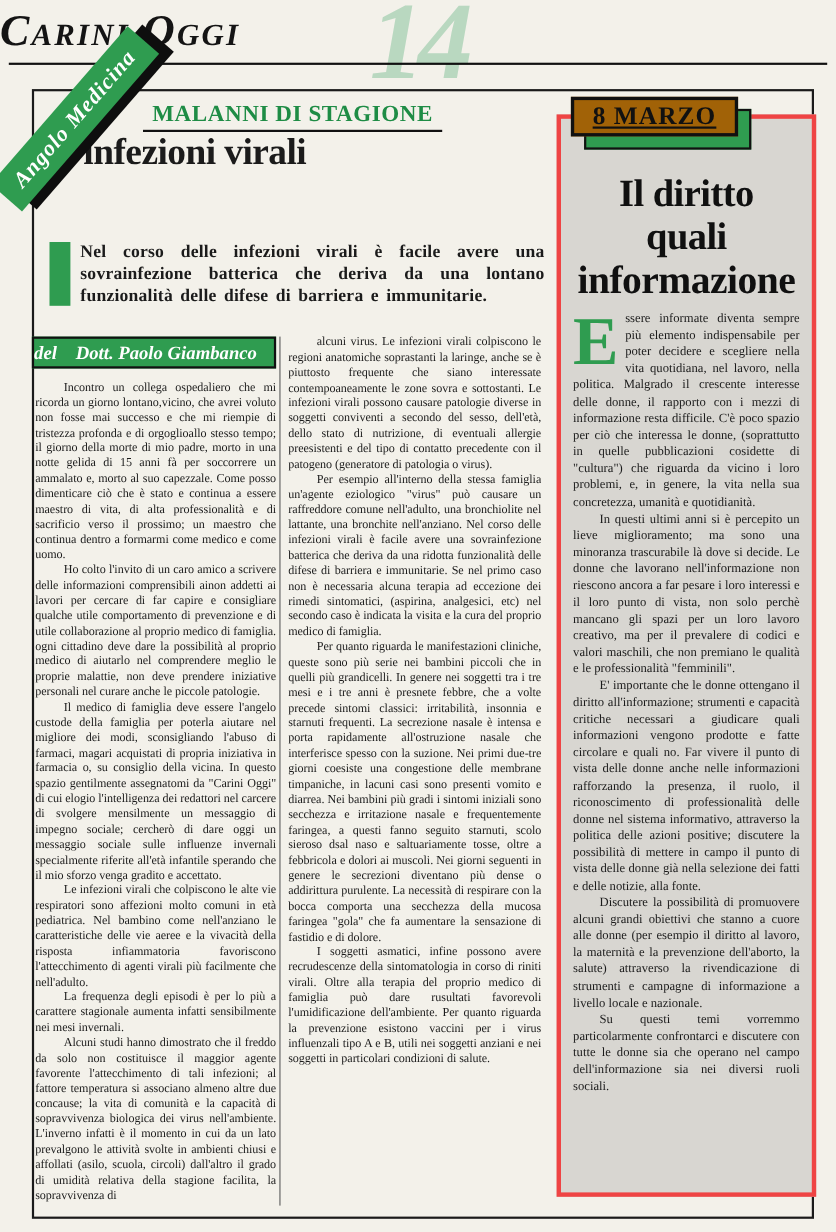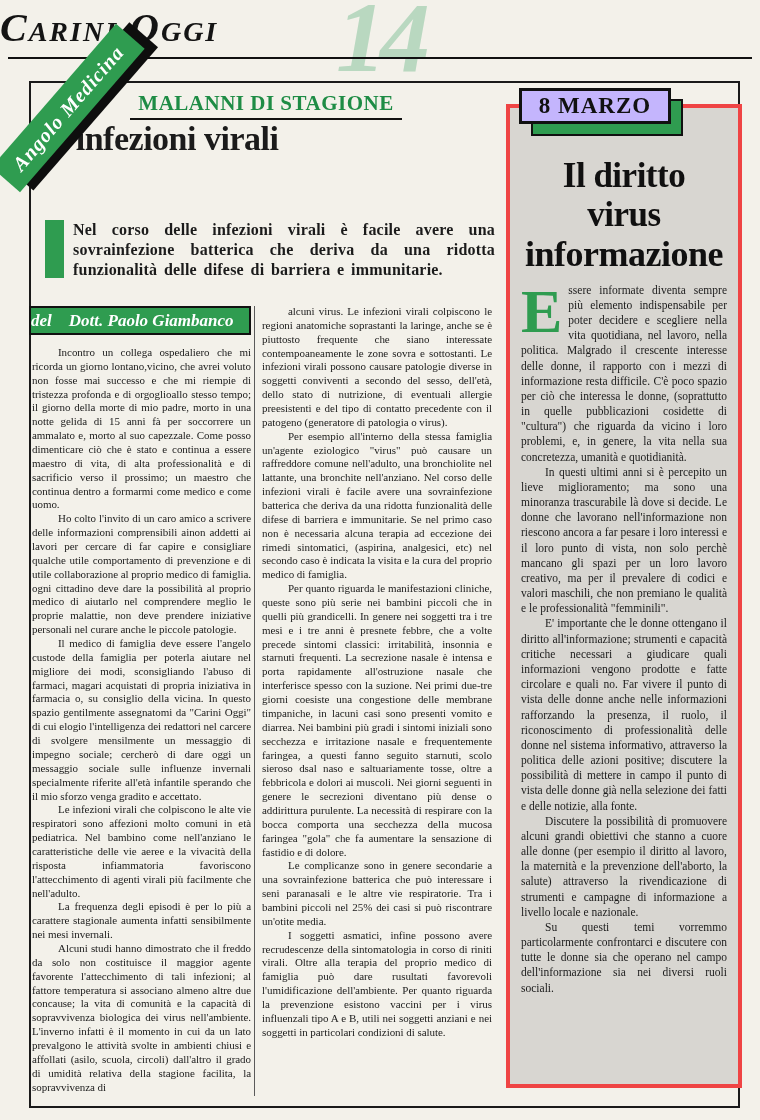--- a/index.html
+++ b/index.html
@@ -59,23 +59,23 @@
   .body-text p { margin:0; text-indent:26px; text-align:justify; font-size:11px; line-height:1.26; letter-spacing:-0.05px; }
 
   
   .side-panel {
     position:absolute; left:506px; top:104px; width:228px; height:976px;
     background:#d8d6d1; border:4px solid #ef4444; z-index:2;
   }
   .side-label-shadow { position:absolute; left:531px; top:99px; width:148px; height:33px; background:#2f9c50; border:2px solid #111; z-index:3; }
   .side-label {
     position:absolute; left:519px; top:88px; width:146px; height:30px; z-index:4;
-    background:#c4b5fd; border:3px solid #111;
+    background:#a16207; border:3px solid #111;
     display:flex; align-items:center; justify-content:center;
-    font-weight:bold; font-size:23px; letter-spacing:1px; color:#111;
+    font-weight:bold; font-size:23px; letter-spacing:1px; color:#111;text-decoration:underline;
   }
   .side-title { margin:48px 4px 6px; text-align:center; font-weight:bold; font-size:35px; line-height:1.12; letter-spacing:-0.5px; color:#101010; }
   .side-title .t3 { font-size:36px; }
   .side-body { margin:8px 11px 0 11px; height:770px; overflow:hidden; font-size:11.5px; line-height:1.32; text-align:justify; }
   .side-body p { margin:0; text-indent:24px; }
   .side-body p.lead { text-indent:0; }
   .dropcap { float:left; color:#2f9c50; font-weight:bold; font-size:62px; line-height:0.8; margin:4px 6px 2px 0; }
 </style>
 </head>
 <body>
@@ -94,53 +94,52 @@
 
   <div class="kicker-wrap">
     <span class="kicker">MALANNI DI STAGIONE</span>
   </div>
   <div class="main-title">
     <div class="line1">Le infezioni virali</div>
   </div>
 
   <div class="standfirst">
     <div class="standfirst-bar"></div>
-    <div class="standfirst-text">Nel corso delle infezioni virali è facile avere una sovrainfezione batterica che deriva da una ridotta funzionalità delle difese di barriera e immunitarie.</div>
+    <div class="standfirst-text">Nel corso delle infezioni virali è facile avere una sovrainfezione batterica che deriva da una lontano funzionalità delle difese di barriera e immunitarie.</div>
   </div>
 
   <div class="byline">
     <span>del    Dott. Paolo Giambanco</span>
   </div>
 
   <div class="col1 body-text">
       <p class="para">Incontro un collega ospedaliero che mi ricorda un giorno lontano,vicino, che avrei voluto non fosse mai successo e che mi riempie di tristezza profonda e di orgoglioallo stesso tempo; il giorno della morte di mio padre, morto in una notte gelida di 15 anni fà per soccorrere un ammalato e, morto al suo capezzale. Come posso dimenticare ciò che è stato e continua a essere maestro di vita, di alta professionalità e di sacrificio verso il prossimo; un maestro che continua dentro a formarmi come medico e come uomo.</p>
       <p class="para">Ho colto l'invito di un caro amico a scrivere delle informazioni comprensibili ainon addetti ai lavori per cercare di far capire e consigliare qualche utile comportamento di prevenzione e di utile collaborazione al proprio medico di famiglia. ogni cittadino deve dare la possibilità al proprio medico di aiutarlo nel comprendere meglio le proprie malattie, non deve prendere iniziative personali nel curare anche le piccole patologie.</p>
       <p class="para">Il medico di famiglia deve essere l'angelo custode della famiglia per poterla aiutare nel migliore dei modi, sconsigliando l'abuso di farmaci, magari acquistati di propria iniziativa in farmacia o, su consiglio della vicina. In questo spazio gentilmente assegnatomi da "Carini Oggi" di cui elogio l'intelligenza dei redattori nel carcere di svolgere mensilmente un messaggio di impegno sociale; cercherò di dare oggi un messaggio sociale sulle influenze invernali specialmente riferite all'età infantile sperando che il mio sforzo venga gradito e accettato.</p>
       <p class="para">Le infezioni virali che colpiscono le alte vie respiratori sono affezioni molto comuni in età pediatrica. Nel bambino come nell'anziano le caratteristiche delle vie aeree e la vivacità della risposta infiammatoria favoriscono l'attecchimento di agenti virali più facilmente che nell'adulto.</p>
       <p class="para">La frequenza degli episodi è per lo più a carattere stagionale aumenta infatti sensibilmente nei mesi invernali.</p>
       <p class="para">Alcuni studi hanno dimostrato che il freddo da solo non costituisce il maggior agente favorente l'attecchimento di tali infezioni; al fattore temperatura si associano almeno altre due concause; la vita di comunità e la capacità di sopravvivenza biologica dei virus nell'ambiente. L'inverno infatti è il momento in cui da un lato prevalgono le attività svolte in ambienti chiusi e affollati (asilo, scuola, circoli) dall'altro il grado di umidità relativa della stagione facilita, la sopravvivenza di</p>
     </div>
   <div class="col-rule"></div>
   <div class="col2 body-text">
       <p class="para">alcuni virus. Le infezioni virali colpiscono le regioni anatomiche soprastanti la laringe, anche se è piuttosto frequente che siano interessate contempoaneamente le zone sovra e sottostanti. Le infezioni virali possono causare patologie diverse in soggetti conviventi a secondo del sesso, dell'età, dello stato di nutrizione, di eventuali allergie preesistenti e del tipo di contatto precedente con il patogeno (generatore di patologia o virus).</p>
       <p class="para">Per esempio all'interno della stessa famiglia un'agente eziologico "virus" può causare un raffreddore comune nell'adulto, una bronchiolite nel lattante, una bronchite nell'anziano. Nel corso delle infezioni virali è facile avere una sovrainfezione batterica che deriva da una ridotta funzionalità delle difese di barriera e immunitarie. Se nel primo caso non è necessaria alcuna terapia ad eccezione dei rimedi sintomatici, (aspirina, analgesici, etc) nel secondo caso è indicata la visita e la cura del proprio medico di famiglia.</p>
       <p class="para">Per quanto riguarda le manifestazioni cliniche, queste sono più serie nei bambini piccoli che in quelli più grandicelli. In genere nei soggetti tra i tre mesi e i tre anni è presnete febbre, che a volte precede sintomi classici: irritabilità, insonnia e starnuti frequenti. La secrezione nasale è intensa e porta rapidamente all'ostruzione nasale che interferisce spesso con la suzione. Nei primi due-tre giorni coesiste una congestione delle membrane timpaniche, in lacuni casi sono presenti vomito e diarrea. Nei bambini più gradi i sintomi iniziali sono secchezza e irritazione nasale e frequentemente faringea, a questi fanno seguito starnuti, scolo sieroso dsal naso e saltuariamente tosse, oltre a febbricola e dolori ai muscoli. Nei giorni seguenti in genere le secrezioni diventano più dense o addirittura purulente. La necessità di respirare con la bocca comporta una secchezza della mucosa faringea "gola" che fa aumentare la sensazione di fastidio e di dolore.</p>
-      <p class="para">Le complicanze sono in genere secondarie a una sovrainfezione batterica che può interessare i seni paranasali e le altre vie respiratorie. Tra i bambini piccoli nel 25% dei casi si può riscontrare un'otite media.</p>
       <p class="para">I soggetti asmatici, infine possono avere recrudescenze della sintomatologia in corso di riniti virali. Oltre alla terapia del proprio medico di famiglia può dare rusultati favorevoli l'umidificazione dell'ambiente. Per quanto riguarda la prevenzione esistono vaccini per i virus influenzali tipo A e B, utili nei soggetti anziani e nei soggetti in particolari condizioni di salute.</p>
     </div>
 
   <div class="side-label-shadow"></div>
   <div class="side-label">
     <span>8 MARZO</span>
   </div>
 
   <div class="side-panel">
     <div class="side-title">
       <div class="t1">Il diritto</div>
-      <div class="t2">virus</div>
+      <div class="t2">quali</div>
       <div class="t3">informazione</div>
     </div>
     <div class="side-body">
       <p class="lead">
         <span class="dropcap">E</span>
         <span>ssere informate diventa sempre più elemento indispensabile per poter decidere e scegliere nella vita quotidiana, nel lavoro, nella politica. Malgrado il crescente interesse delle donne, il rapporto con i mezzi di informazione resta difficile. C'è poco spazio per ciò che interessa le donne, (soprattutto in quelle pubblicazioni cosidette di "cultura") che riguarda da vicino i loro problemi, e, in genere, la vita nella sua concretezza, umanità e quotidianità.</span>
       </p>
       <span><p class="para">In questi ultimi anni si è percepito un lieve miglioramento; ma sono una minoranza trascurabile là dove si decide. Le donne che lavorano nell'informazione non riescono ancora a far pesare i loro interessi e il loro punto di vista, non solo perchè mancano gli spazi per un loro lavoro creativo, ma per il prevalere di codici e valori maschili, che non premiano le qualità e le professionalità "femminili".</p><p class="para">E' importante che le donne ottengano il diritto all'informazione; strumenti e capacità critiche necessari a giudicare quali informazioni vengono prodotte e fatte circolare e quali no. Far vivere il punto di vista delle donne anche nelle informazioni rafforzando la presenza, il ruolo, il riconoscimento di professionalità delle donne nel sistema informativo, attraverso la politica delle azioni positive; discutere la possibilità di mettere in campo il punto di vista delle donne già nella selezione dei fatti e delle notizie, alla fonte.</p><p class="para">Discutere la possibilità di promuovere alcuni grandi obiettivi che stanno a cuore alle donne (per esempio il diritto al lavoro, la maternità e la prevenzione dell'aborto, la salute) attraverso la rivendicazione di strumenti e campagne di informazione a livello locale e nazionale.</p><p class="para">Su questi temi vorremmo particolarmente confrontarci e discutere con tutte le donne sia che operano nel campo dell'informazione sia nei diversi ruoli sociali.</p></span>
     </div>
   </div>

